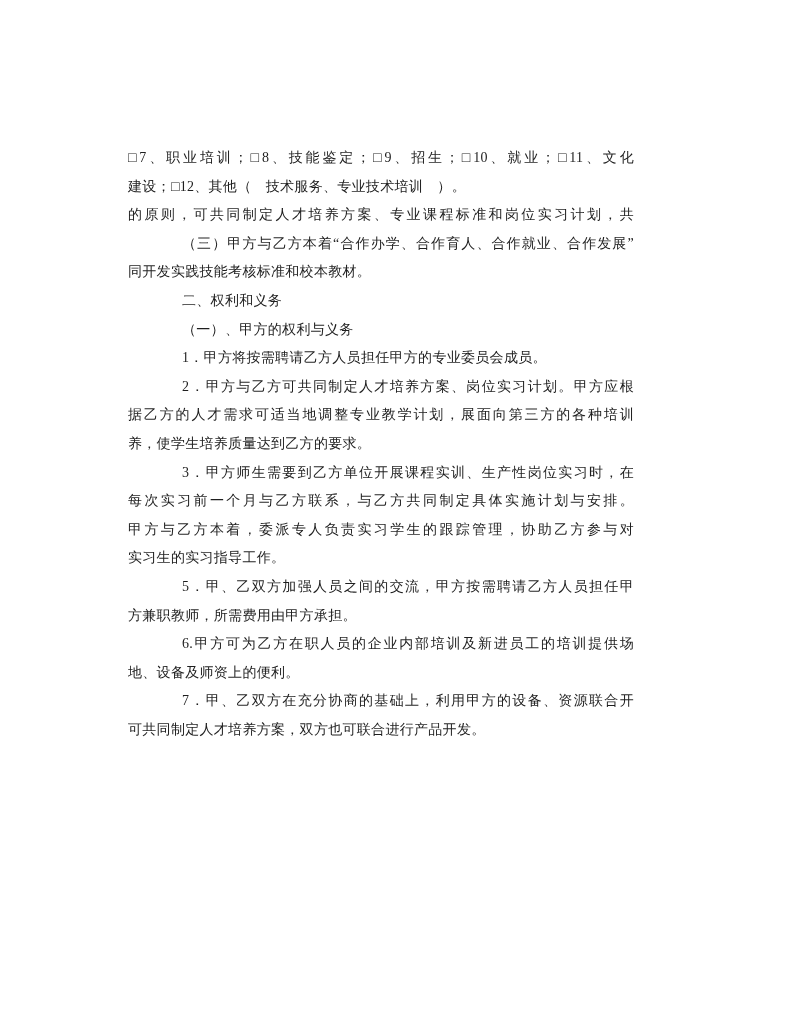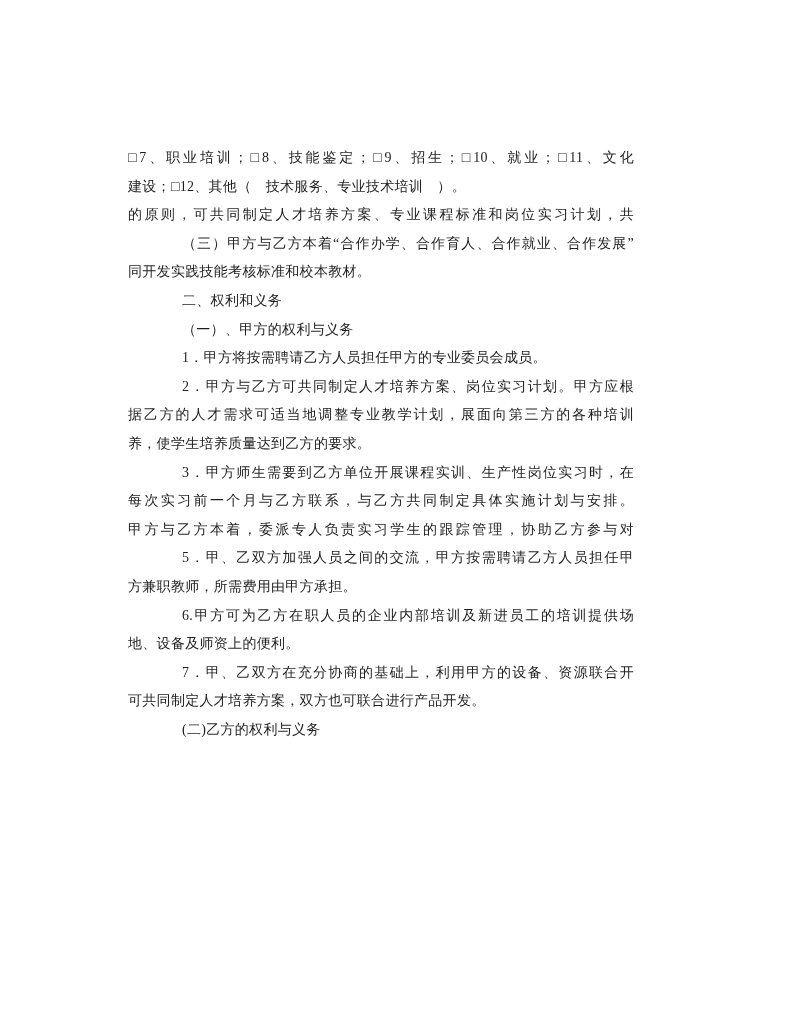--- a/index.html
+++ b/index.html
@@ -62,20 +62,21 @@
       <div class="line">同开发实践技能考核标准和校本教材。</div>
       <div class="line indent gap">二、权利和义务</div>
       <div class="line indent">（一）、甲方的权利与义务</div>
       <div class="line indent">1．甲方将按需聘请乙方人员担任甲方的专业委员会成员。</div>
       <div class="line indent full">2．甲方与乙方可共同制定人才培养方案、岗位实习计划。甲方应根</div>
       <div class="line full">据乙方的人才需求可适当地调整专业教学计划，展面向第三方的各种培训</div>
       <div class="line">养，使学生培养质量达到乙方的要求。</div>
       <div class="line indent full">3．甲方师生需要到乙方单位开展课程实训、生产性岗位实习时，在</div>
       <div class="line full">每次实习前一个月与乙方联系，与乙方共同制定具体实施计划与安排。</div>
       <div class="line full">甲方与乙方本着，委派专人负责实习学生的跟踪管理，协助乙方参与对</div>
+      <div class="line">实习生的实习指导工作。</div>
       <div class="line indent full">5．甲、乙双方加强人员之间的交流，甲方按需聘请乙方人员担任甲</div>
       <div class="line">方兼职教师，所需费用由甲方承担。</div>
       <div class="line indent full">6.甲方可为乙方在职人员的企业内部培训及新进员工的培训提供场</div>
       <div class="line">地、设备及师资上的便利。</div>
       <div class="line indent full">7．甲、乙双方在充分协商的基础上，利用甲方的设备、资源联合开</div>
       <div class="line">可共同制定人才培养方案，双方也可联合进行产品开发。</div>
       <div class="line indent">(二)乙方的权利与义务</div>
     </div>
   <div class="page-number">127</div>
 </div>

